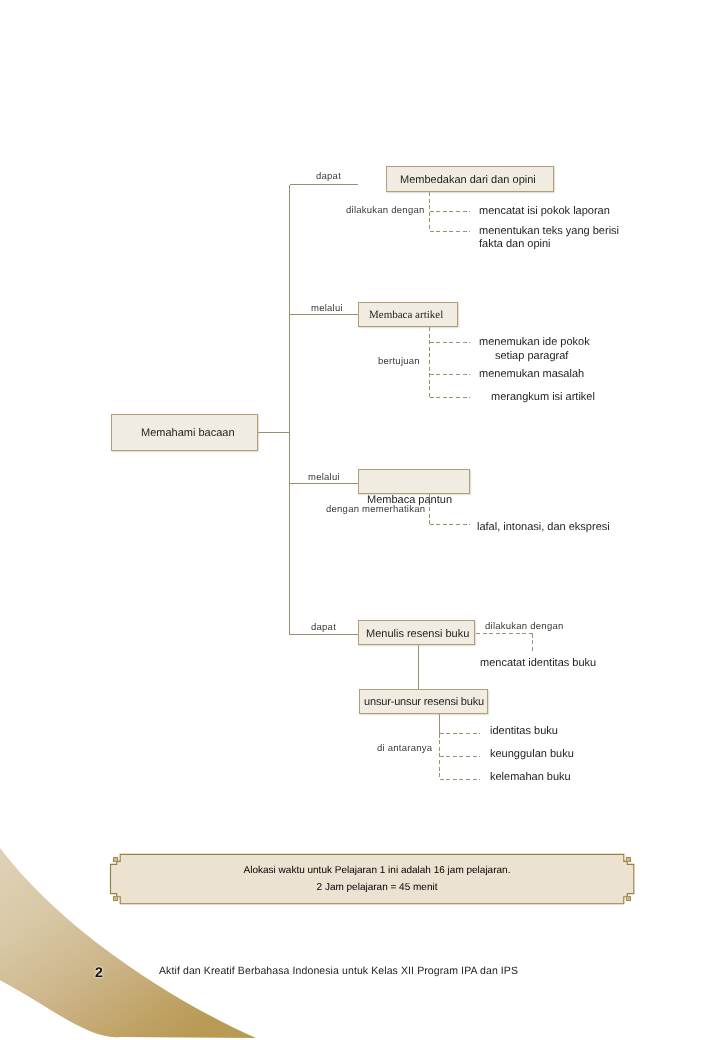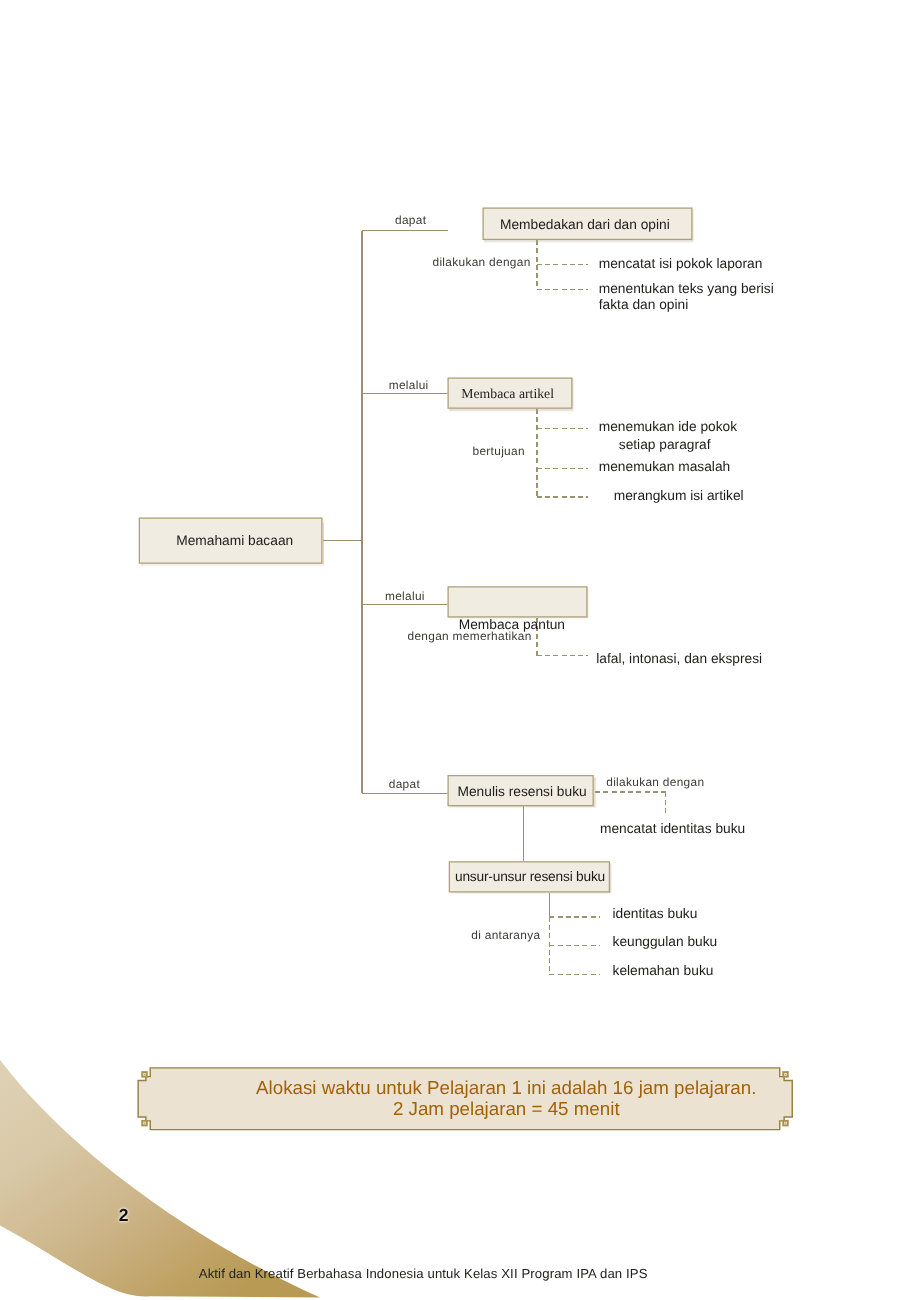--- a/index.html
+++ b/index.html
@@ -32,22 +32,22 @@
         box-sizing:border-box;color:#1d1d1b;font-size:11px;
         white-space:nowrap;
         box-shadow:1.4px 1.4px 1.2px rgba(178,166,140,.42);}
   .node > span{position:absolute;white-space:nowrap;}
   .lbl{position:absolute;color:#3a3a37;font-size:9.5px;letter-spacing:.25px;white-space:nowrap;}
   .txt{position:absolute;color:#1d1d1b;font-size:11px;white-space:nowrap;}
   .lines{position:absolute;left:0;top:0;}
 
   
   .note{position:absolute;}
-  .note-text{position:absolute;text-align:center;font-size:15px;color:#a16207;
-       line-height:17px;width:100%;white-space:nowrap;margin-left:28px;}
+  .note-text{position:absolute;text-align:center;font-size:10px;color:#000000;
+       line-height:17px;width:100%;white-space:nowrap;}
 
   
   .corner{position:absolute;left:0;top:840px;width:300px;height:200px;overflow:hidden;}
   .pgnum{position:absolute;color:#111110;font-size:14px;font-weight:bold;
        text-shadow:0 0 2px rgba(255,255,255,.95),0 0 3px rgba(255,255,255,.8);}
   .bookname{position:absolute;color:#222220;font-size:10.5px;letter-spacing:.1px;white-space:nowrap;}
 </style>
 </head>
 <body>
 
@@ -167,15 +167,15 @@
           <stop offset="0.58" stop-color="#ccb488"></stop>
           <stop offset="0.85" stop-color="#bfa264"></stop>
           <stop offset="1" stop-color="#b89a55"></stop>
         </linearGradient>
       </defs>
       <path d="M0 8 C61.9 89.4 169.5 159.5 256 198
                L120 197 C88.8 199.9 50.3 167 0 140.3 Z" fill="url(#gold)"></path>
     </svg>
   </div>
   <div class="pgnum" style="left:95px;top:964px;">2</div>
-  <div class="bookname" style="left:159px;top:965px;margin-top:48px;">Aktif dan Kreatif Berbahasa Indonesia untuk Kelas XII Program IPA dan IPS</div>
+  <div class="bookname" style="left:159px;top:965px;">Aktif dan Kreatif Berbahasa Indonesia untuk Kelas XII Program IPA dan IPS</div>
 
 </div>
 
 </body></html>

